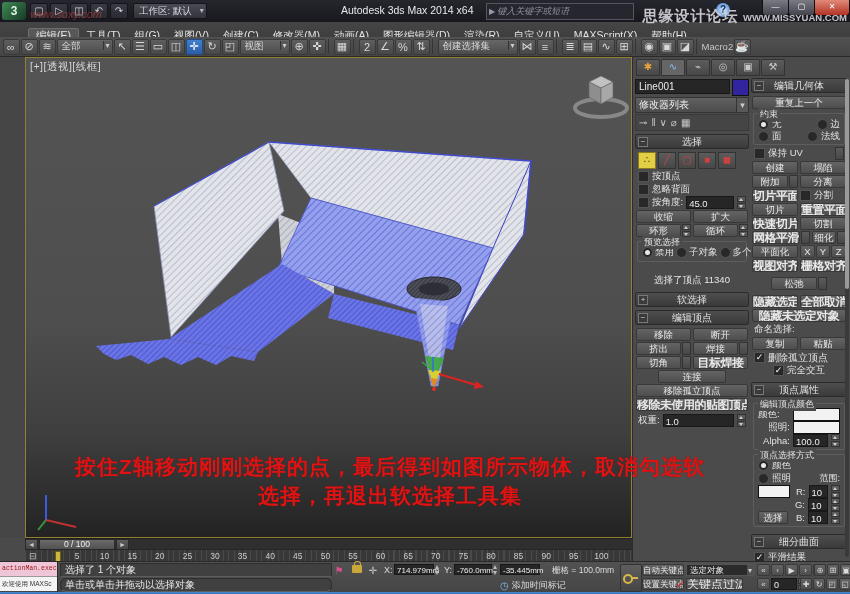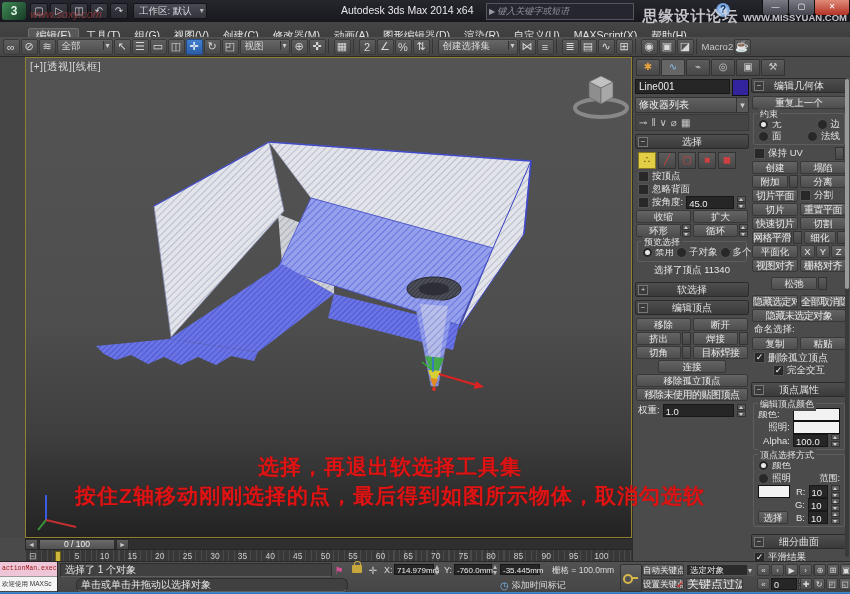--- a/index.html
+++ b/index.html
@@ -102,21 +102,21 @@
   .rh{height:13px;background:linear-gradient(#4e4e4e,#3a3a3a);border:1px solid #2b2b2b;color:#e2e2e2;
       font-size:10px;text-align:center;line-height:13px;position:relative;border-radius:2px;}
   .rh .pm{position:absolute;left:2px;top:2px;width:8px;height:8px;border:1px solid #777;background:#3a3a3a;
           color:#ccc;font-size:8px;line-height:7px;text-align:center;}
   .robody{padding:2px 1px;}
 
   .grid2{display:grid;grid-template-columns:1fr 1fr;gap:1px 2px;margin:1px 0;}
   .pbtn{height:13px;background:linear-gradient(#646464,#4e4e4e);border:1px solid #383838;border-radius:2px;
         color:#e8e8e8;font-size:9.5px;line-height:12px;text-align:center;overflow:hidden;white-space:nowrap;box-sizing:border-box;}
   .pbtn.w{grid-column:1/3;}
-  .pbtn.tiny{font-size:10px;letter-spacing:-0.5px;}
+  .pbtn.tiny{font-size:12px;letter-spacing:-0.5px;font-weight:bold;}
   .btnbox{display:flex;gap:1px;}
   .btnbox .pbtn{flex:1;}
   .sq{width:9px;height:13px;background:linear-gradient(#5c5c5c,#474747);border:1px solid #333;box-sizing:border-box;}
 
   .cbrow{display:flex;align-items:center;gap:3px;font-size:9.5px;color:#e2e2e2;padding:0 2px;height:13px;white-space:nowrap;}
   .cb{width:9px;height:9px;background:#282828;border:1px solid #555;color:#fff;font-size:9px;
       line-height:8px;text-align:center;flex:none;}
   .cb.on::before{content:"✓";}
   .rd{width:9px;height:9px;border-radius:50%;background:#282828;border:1px solid #555;position:relative;flex:none;}
   .rd.on::after{content:"";position:absolute;inset:2px;background:#e8e8e8;border-radius:50%;}
@@ -128,21 +128,21 @@
   .spn b.up::after{border-bottom:3px solid #ccc;}
   .spn b.dn::after{border-top:3px solid #ccc;}
 
   .grp{border:1px solid #5e5e5e;margin:4px 1px 2px;padding:4px 2px 2px;position:relative;border-radius:2px;}
   .grp>.gt{position:absolute;top:-6px;left:4px;background:#4b4b4b;padding:0 2px;font-size:9px;color:#e0e0e0;}
 
   #subicons{display:flex;gap:2px;padding:1px 2px;}
   .soi{width:16px;height:15px;border:1px solid #333;background:linear-gradient(#5c5c5c,#474747);
        color:#cf4040;font-size:10px;text-align:center;line-height:14px;}
   .soi.on{background:#e3cf45;color:#5a3a00;border-color:#8a7a20;}
-  .selcount{text-align:center;font-size:9.5px;color:#e6e6e6;margin-top:2px;}
+  .selcount{text-align:center;font-size:9.5px;color:#e6e6e6;margin-top:12px;}
   .lbl{font-size:9.5px;color:#e2e2e2;padding:0 2px;}
   .wswatch{height:11px;background:#f2f2f2;border:1px solid #111;flex:1;}
   .cswatch{width:12px;height:10px;border:1px solid #111;flex:none;}
 
   #panelscroll{position:absolute;right:1px;top:22px;width:4px;height:478px;background:#3a3a3a;border-radius:2px;}
   #panelthumb{position:absolute;left:0;top:0;width:4px;height:210px;background:#9a9a9a;border-radius:2px;}
 
   
   #timeslider{left:25px;top:538px;width:607px;height:11px;background:#2f2f2f;border-top:1px solid #1f1f1f;
               display:flex;align-items:center;box-sizing:border-box;}
@@ -356,22 +356,22 @@
     <g transform="translate(12,432)">
       <line x1="8" y1="30" x2="8" y2="5" stroke="#3a5ce0" stroke-width="2"></line>
       <line x1="8" y1="30" x2="0" y2="40" stroke="#3a9a3a" stroke-width="2"></line>
       <line x1="8" y1="30" x2="38" y2="37" stroke="#c03030" stroke-width="2"></line>
     </g>
   </svg>
   <div class="abs" id="vplabel">[+][透视][线框]</div>
 </div>
 
 <div class="abs" id="annotation">
+  <div>按住Z轴移动刚刚选择的点，最后得到如图所示物体，取消勾选软</div>
   <div>选择，再退出软选择工具集</div>
-  <div>按住Z轴移动刚刚选择的点，最后得到如图所示物体，取消勾选软</div>
 </div>
 
 <div class="abs" id="panel">
   <div id="tabs">
     <span class="tab create">✱</span>
     <span class="tab active">∿</span>
     <span class="tab">⌁</span>
     <span class="tab">◎</span>
     <span class="tab">▣</span>
     <span class="tab">⚒</span>
@@ -722,21 +722,21 @@
   <span id="tbmarker"></span>
   <span id="ticks"><span class="tick-label" style="left: 52px;">5</span><span class="tick-label" style="left: 79.6px;">10</span><span class="tick-label" style="left: 107.2px;">15</span><span class="tick-label" style="left: 134.8px;">20</span><span class="tick-label" style="left: 162.4px;">25</span><span class="tick-label" style="left: 190px;">30</span><span class="tick-label" style="left: 217.6px;">35</span><span class="tick-label" style="left: 245.2px;">40</span><span class="tick-label" style="left: 272.8px;">45</span><span class="tick-label" style="left: 300.4px;">50</span><span class="tick-label" style="left: 328px;">55</span><span class="tick-label" style="left: 355.6px;">60</span><span class="tick-label" style="left: 383.2px;">65</span><span class="tick-label" style="left: 410.8px;">70</span><span class="tick-label" style="left: 438.4px;">75</span><span class="tick-label" style="left: 466px;">80</span><span class="tick-label" style="left: 493.6px;">85</span><span class="tick-label" style="left: 521.2px;">90</span><span class="tick-label" style="left: 548.8px;">95</span><span class="tick-label" style="left: 576.4px;">100</span></span>
 </div>
 
 <div class="abs" id="statusbar">
   <div id="listener">
     <div class="l1">actionMan.exect</div>
     <div class="l2">欢迎使用 MAXSc</div>
   </div>
   <div class="sunken" style="left:60px;top:1px;width:262px;">选择了 1 个对象</div>
-  <div class="sunken" style="left:76px;top:16px;width:262px;border-radius:6px;">单击或单击并拖动以选择对象</div>
+  <div class="sunken" style="left:60px;top:16px;width:262px;border-radius:6px;">单击或单击并拖动以选择对象</div>
   <span class="sic" style="left:332px;color:#d05090;">⚑</span>
   <span id="lockic"></span>
   <span class="sic" style="left:366px;">✛</span>
 
   <span class="coordlbl" style="left:384px;">X:</span>
   <span class="coordfield" style="left:394px;width:40px;">714.979mm</span>
   <span class="minispn" style="left:434px;"></span>
   <span class="coordlbl" style="left:444px;">Y:</span>
   <span class="coordfield" style="left:454px;width:38px;">-760.0mm</span>
   <span class="minispn" style="left:492px;"></span>

